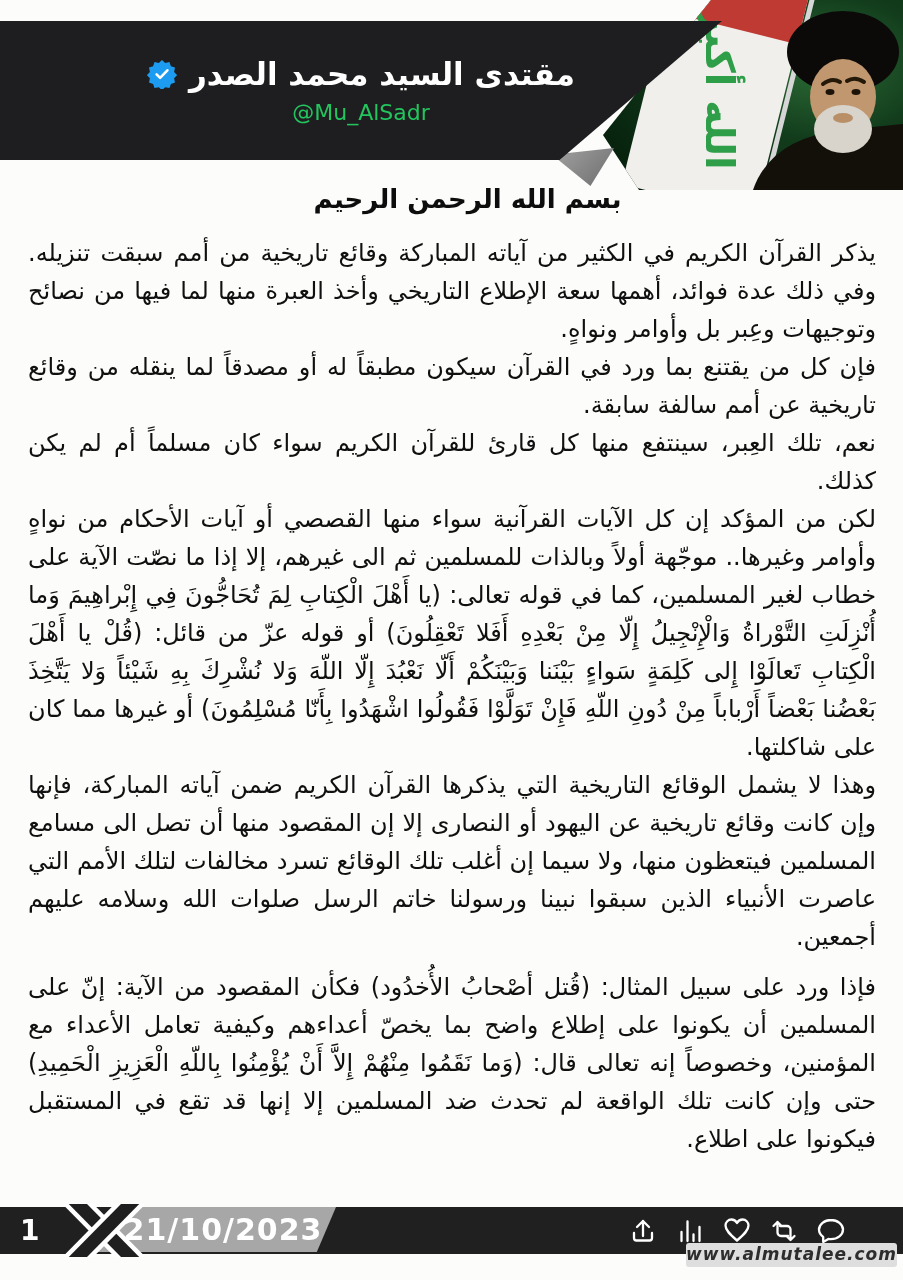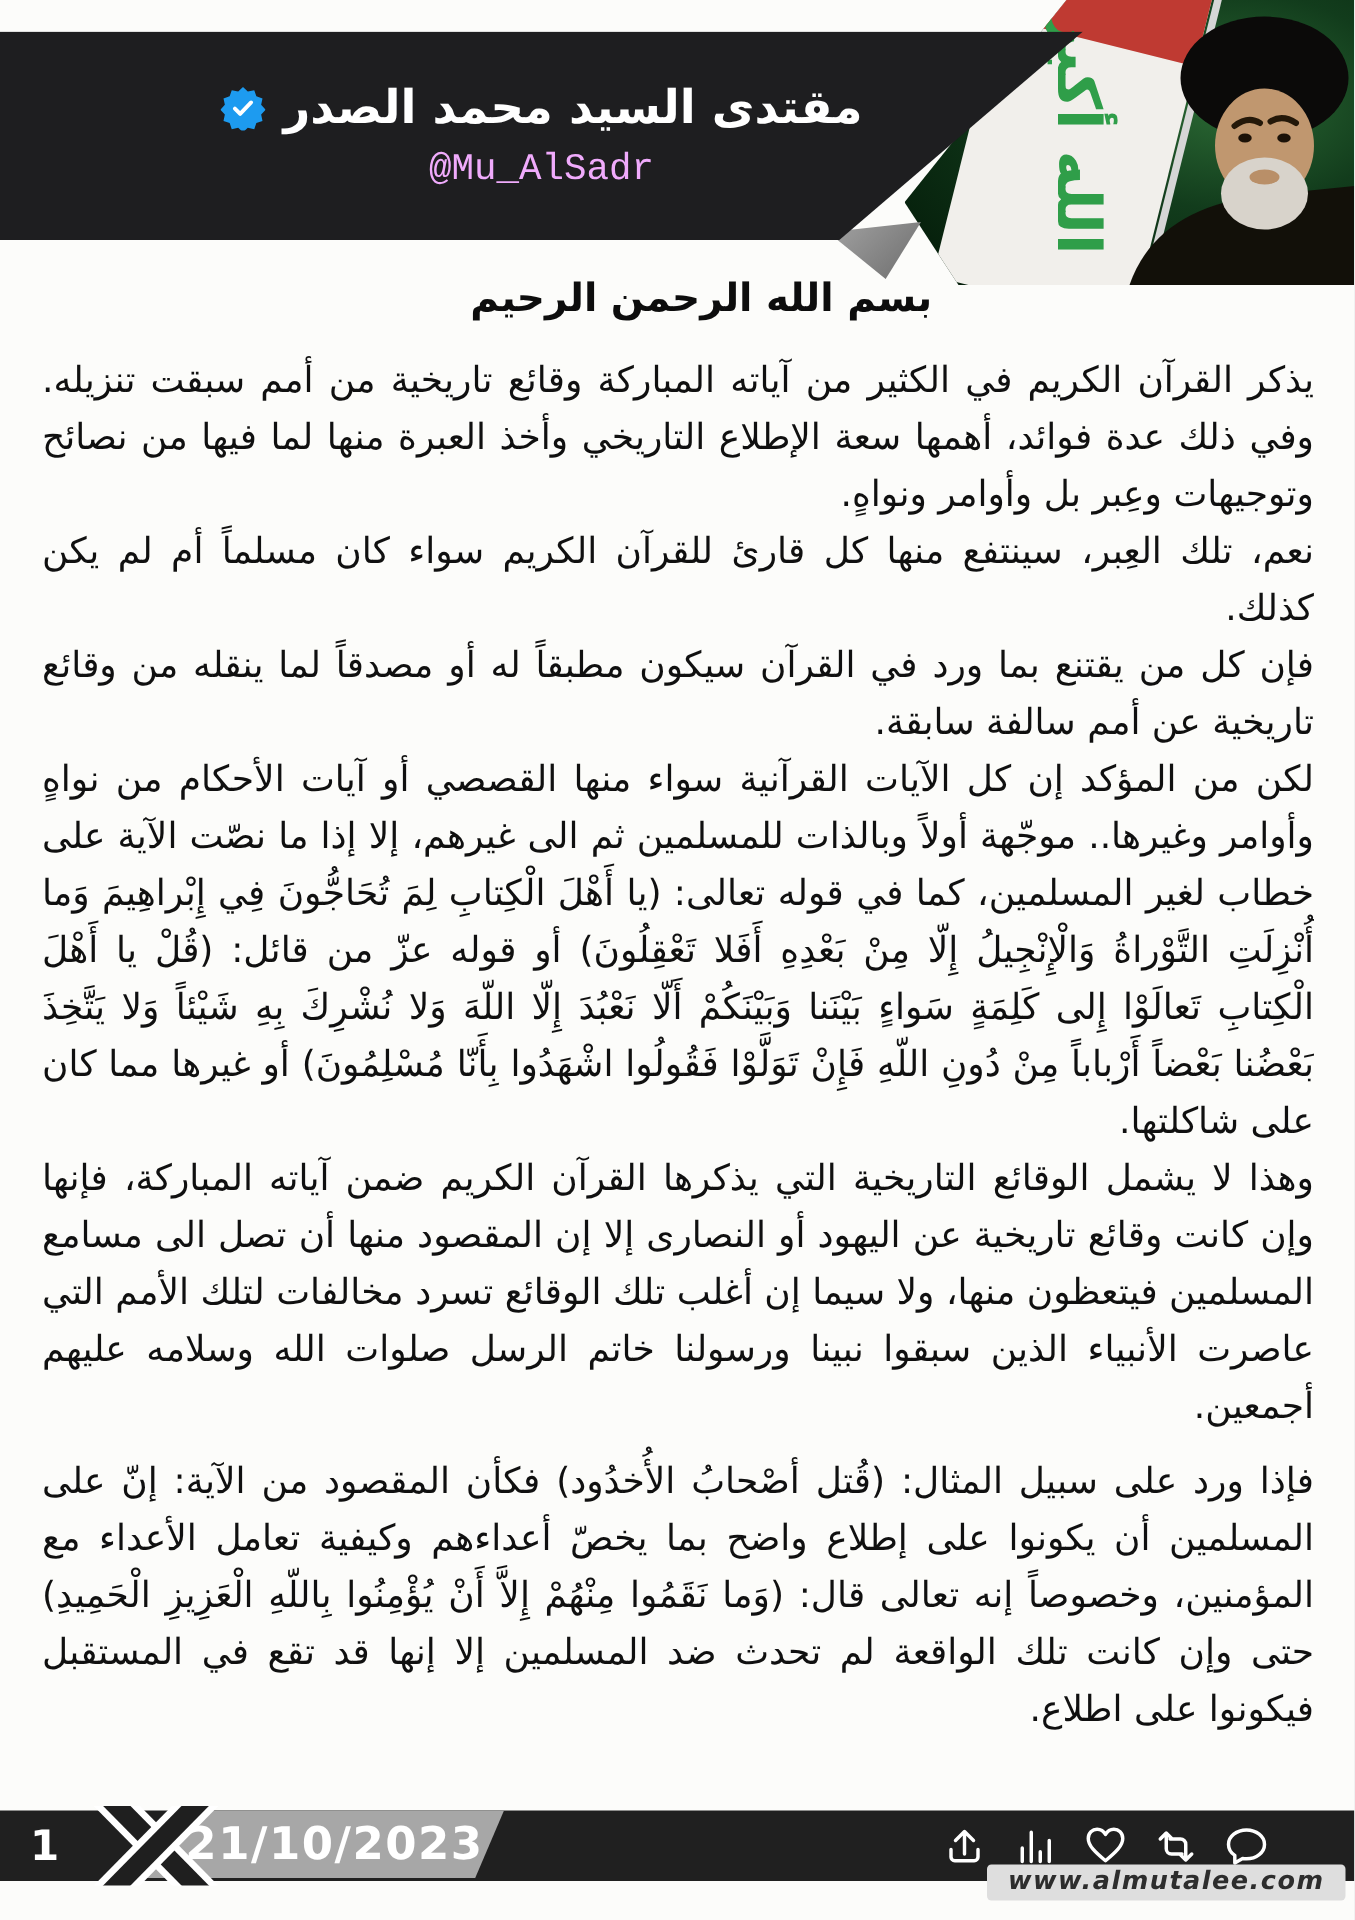--- a/index.html
+++ b/index.html
@@ -13,21 +13,21 @@
   
   .header-dark {
     position:absolute; top:21px; left:0; width:722px; height:139px;
     background:#1e1e20;
     clip-path:polygon(0 0, 100% 0, 77.5% 100%, 0 100%);
     display:flex; flex-direction:column; align-items:center; justify-content:center;
     gap:8px; z-index:2;
   }
   .name-row { display:flex; align-items:center; gap:12px; direction:ltr; }
   .display-name { color:#ffffff; font-size:31px; font-weight:bold; letter-spacing:0; }
-  .handle { color:#f0abfc; font-size:25px; direction:ltr;font-family:Liberation Mono, monospace; }
+  .handle { color:#22c55e; font-size:22px; direction:ltr; }
   .badge-svg { width:30px; height:30px; display:block; }
 
   
   .photo-block {
     position:absolute; top:0; left:603px; width:300px; height:190px;
     clip-path:polygon(36% 0, 100% 0, 100% 100%, 12% 100%, 0 71%);
     z-index:1;
   }
   .photo-block svg { display:block; }
   .gray-wedge {
@@ -66,21 +66,21 @@
   }
   .date-plate span { color:#ffffff; font-size:30px; font-weight:600; letter-spacing:1px; padding-left:14px; }
   .x-logo { position:absolute; top:1204px; left:56px; width:96px; height:53px; z-index:4; }
   .footer-icons {
     position:absolute; top:1207px; left:628px; height:47px;
     display:flex; align-items:center; gap:17px; z-index:3;
   }
   .footer-icons svg { width:30px; height:30px; display:block; }
   .watermark {
     position:absolute; top:1243px; right:6px; z-index:5;
-    background:#dedede; border-radius:3px; padding:1px 14px 3px;
+    background:#dedede; border-radius:3px; padding:1px 0 3px;
     font-size:17px; font-weight:bold; font-style:italic; color:#2d2d2d;
     letter-spacing:1px; direction:ltr;
   }
 </style>
 </head>
 <body>
 
 <div class="page">
 
   <div class="photo-block">
@@ -126,22 +126,22 @@
     </div>
     <div class="handle">@Mu_AlSadr</div>
   </div>
 
   <div class="gray-wedge"></div>
 
   <div class="basmala">بسم الله الرحمن الرحيم</div>
 
   <div class="body-text">
     <p>يذكر القرآن الكريم في الكثير من آياته المباركة وقائع تاريخية من أمم سبقت تنزيله. وفي ذلك عدة فوائد، أهمها سعة الإطلاع التاريخي وأخذ العبرة منها لما فيها من نصائح وتوجيهات وعِبر بل وأوامر ونواهٍ.</p>
+    <p>فإن كل من يقتنع بما ورد في القرآن سيكون مطبقاً له أو مصدقاً لما ينقله من وقائع تاريخية عن أمم سالفة سابقة.</p>
     <p>نعم، تلك العِبر، سينتفع منها كل قارئ للقرآن الكريم سواء كان مسلماً أم لم يكن كذلك.</p>
-    <p>فإن كل من يقتنع بما ورد في القرآن سيكون مطبقاً له أو مصدقاً لما ينقله من وقائع تاريخية عن أمم سالفة سابقة.</p>
     <p>لكن من المؤكد إن كل الآيات القرآنية سواء منها القصصي أو آيات الأحكام من نواهٍ وأوامر وغيرها.. موجّهة أولاً وبالذات للمسلمين ثم الى غيرهم، إلا إذا ما نصّت الآية على خطاب لغير المسلمين، كما في قوله تعالى: (يا أَهْلَ الْكِتابِ لِمَ تُحَاجُّونَ فِي إِبْراهِيمَ وَما أُنْزِلَتِ التَّوْراةُ وَالْإِنْجِيلُ إِلّا مِنْ بَعْدِهِ أَفَلا تَعْقِلُونَ) أو قوله عزّ من قائل: (قُلْ يا أَهْلَ الْكِتابِ تَعالَوْا إِلى كَلِمَةٍ سَواءٍ بَيْنَنا وَبَيْنَكُمْ أَلّا نَعْبُدَ إِلّا اللّهَ وَلا نُشْرِكَ بِهِ شَيْئاً وَلا يَتَّخِذَ بَعْضُنا بَعْضاً أَرْباباً مِنْ دُونِ اللّهِ فَإِنْ تَوَلَّوْا فَقُولُوا اشْهَدُوا بِأَنّا مُسْلِمُونَ) أو غيرها مما كان على شاكلتها.</p>
     <p>وهذا لا يشمل الوقائع التاريخية التي يذكرها القرآن الكريم ضمن آياته المباركة، فإنها وإن كانت وقائع تاريخية عن اليهود أو النصارى إلا إن المقصود منها أن تصل الى مسامع المسلمين فيتعظون منها، ولا سيما إن أغلب تلك الوقائع تسرد مخالفات لتلك الأمم التي عاصرت الأنبياء الذين سبقوا نبينا ورسولنا خاتم الرسل صلوات الله وسلامه عليهم أجمعين.</p>
     <p>فإذا ورد على سبيل المثال: (قُتل أصْحابُ الأُخدُود) فكأن المقصود من الآية: إنّ على المسلمين أن يكونوا على إطلاع واضح بما يخصّ أعداءهم وكيفية تعامل الأعداء مع المؤمنين، وخصوصاً إنه تعالى قال: (وَما نَقَمُوا مِنْهُمْ إِلاَّ أَنْ يُؤْمِنُوا بِاللّهِ الْعَزِيزِ الْحَمِيدِ) حتى وإن كانت تلك الواقعة لم تحدث ضد المسلمين إلا إنها قد تقع في المستقبل فيكونوا على اطلاع.</p>
   </div>
 
   <div class="footer-bar"></div>
   <div class="page-number">1</div>
 
   <svg class="x-logo" viewBox="0 0 96 53">
     <line x1="14" y1="-8" x2="82" y2="61" stroke="#ffffff" stroke-width="22"></line>

